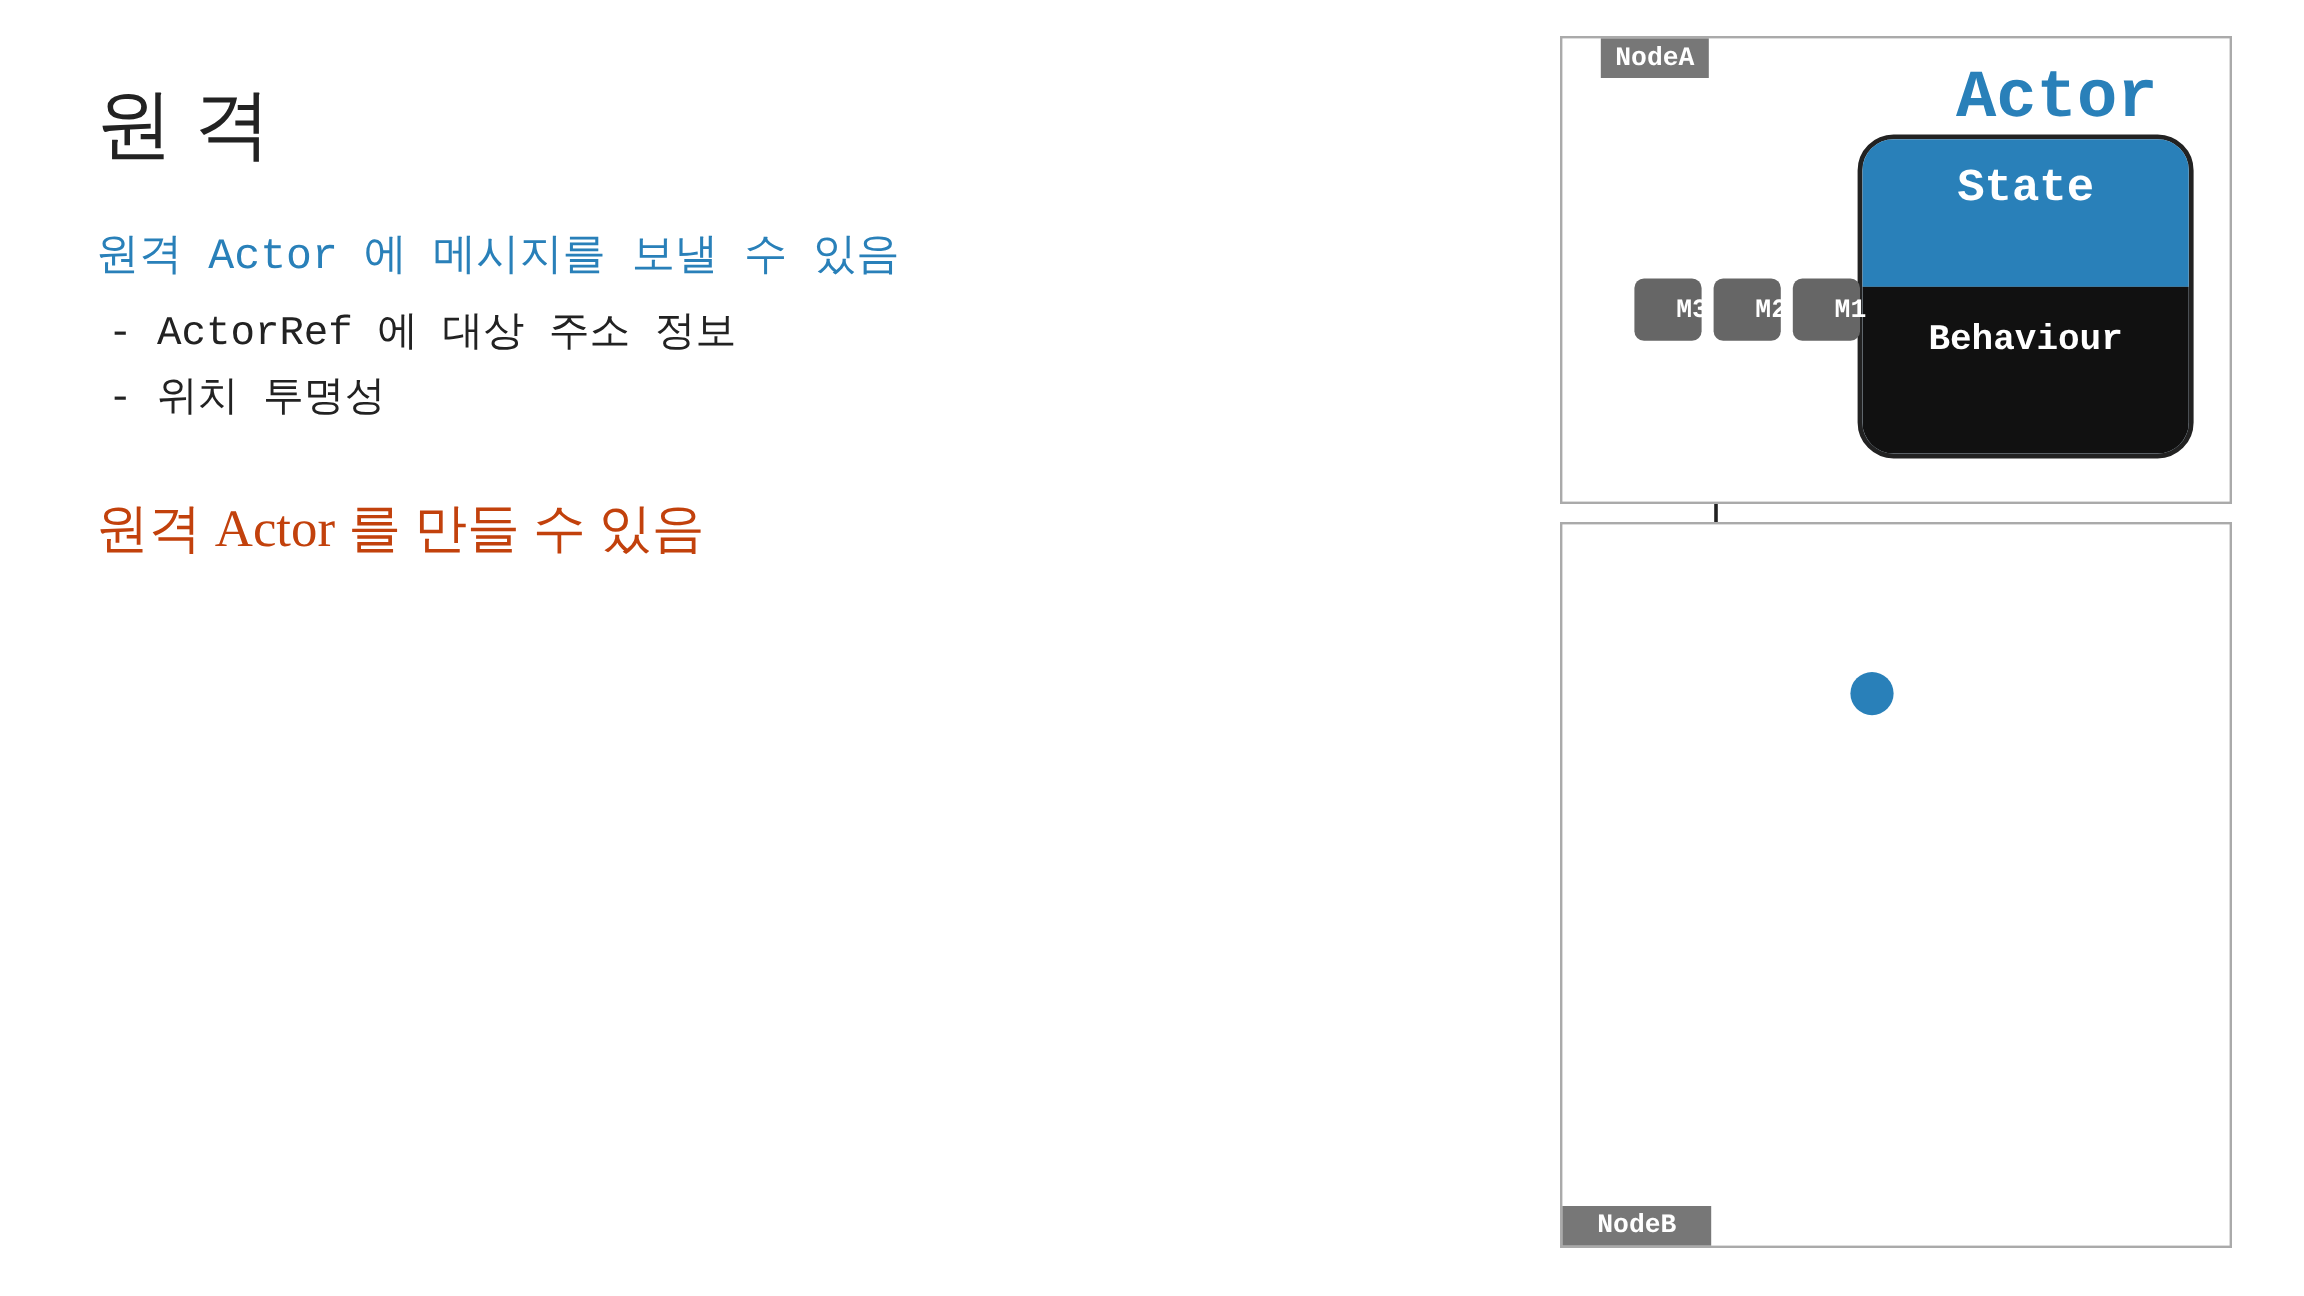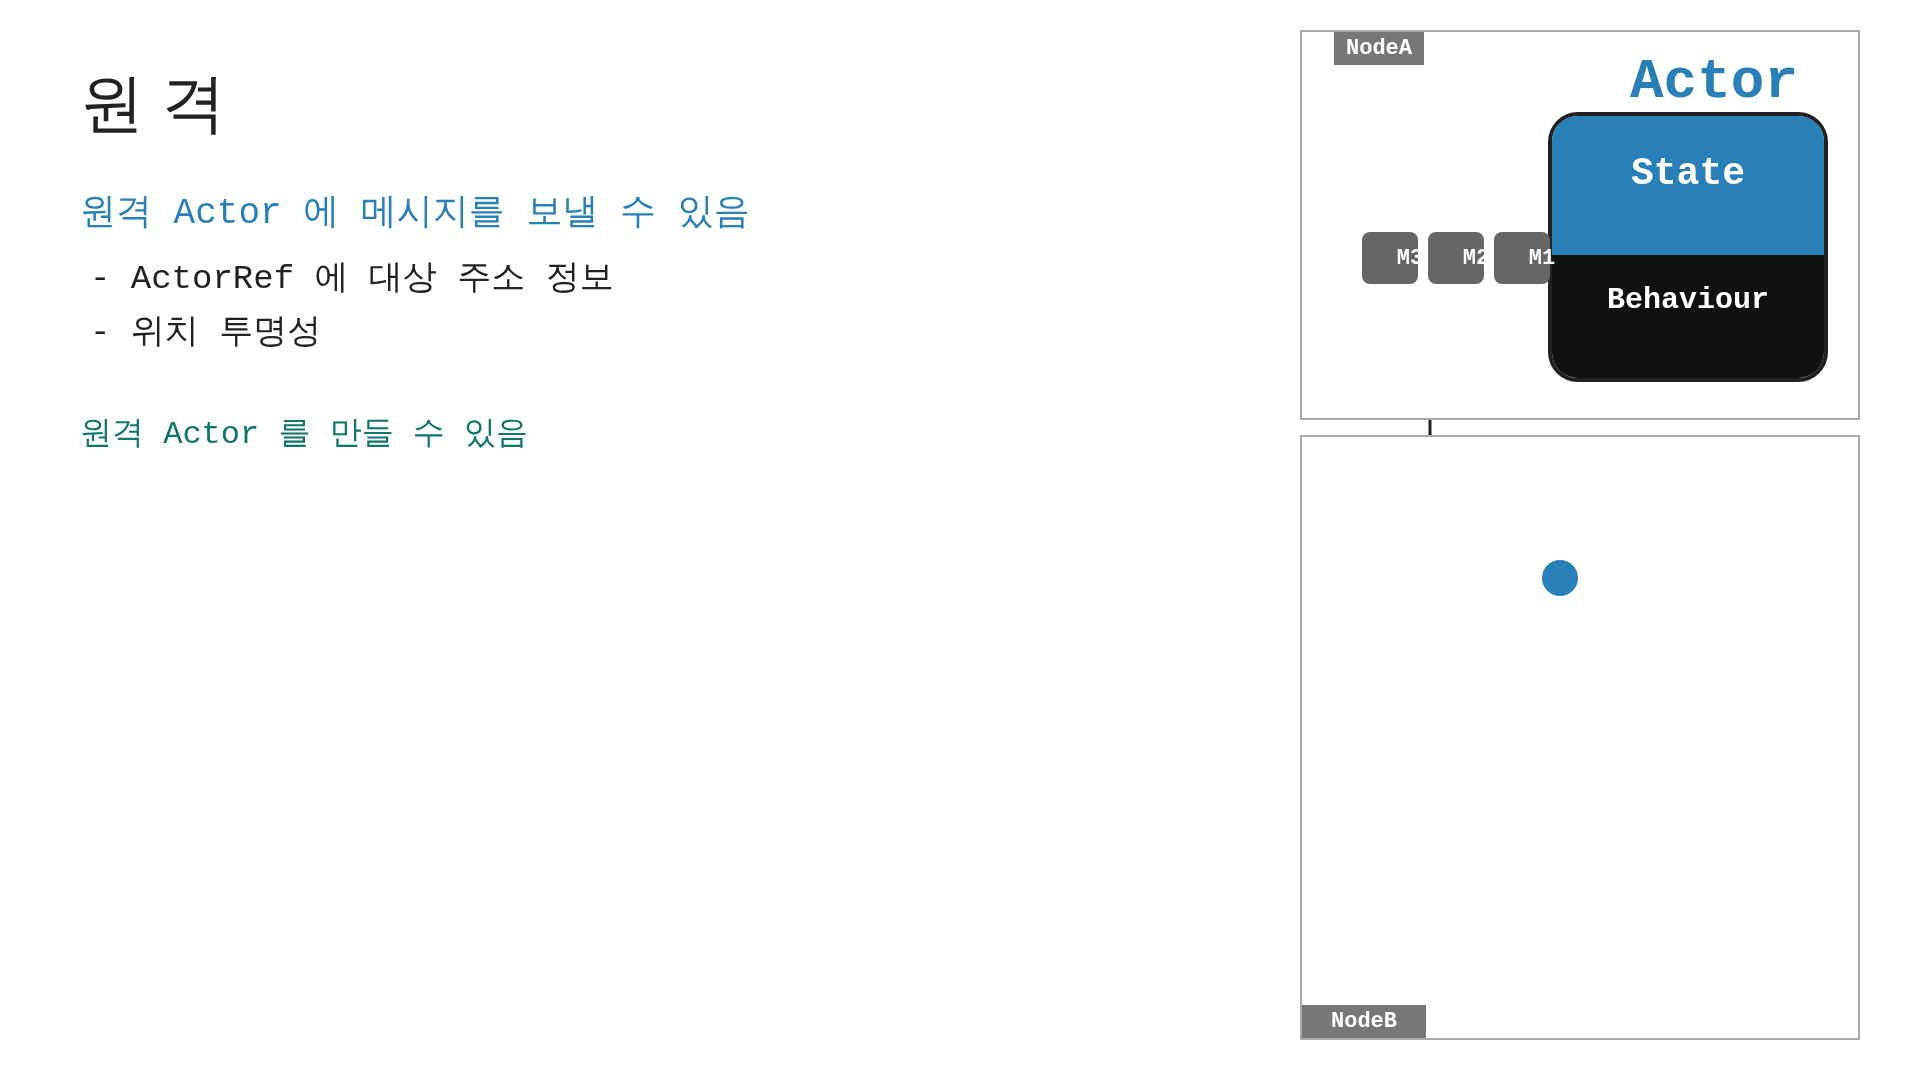--- a/index.html
+++ b/index.html
@@ -43,23 +43,23 @@
     }
 
     .bullet-list li {
       font-size: 34px;
       color: #222;
       font-family: 'Courier New', monospace;
       line-height: 1.6;
     }
 
     .subtitle-korean-2 {
-      font-size: 32px;
-      color: #0f766e;
-      font-family: Liberation Mono, monospace;
+      font-size: 44px;
+      color: #c2410c;
+      font-family: Liberation Serif, serif;
     }
 
     
     .diagram-area {
       position: absolute;
       right: 60px;
       top: 30px;
       width: 560px;
       height: 1010px;
     }
@@ -114,21 +114,21 @@
       flex-direction: column;
     }
 
     .state-box {
       background: #2980b9;
       color: #fff;
       font-size: 38px;
       font-weight: bold;
       font-family: 'Courier New', monospace;
       text-align: center;
-      padding: 36px 0;
+      padding: 20px 0;
       flex: 1;
     }
 
     .behaviour-box {
       background: #111;
       color: #fff;
       font-size: 30px;
       font-weight: bold;
       font-family: 'Courier New', monospace;
       text-align: center;

